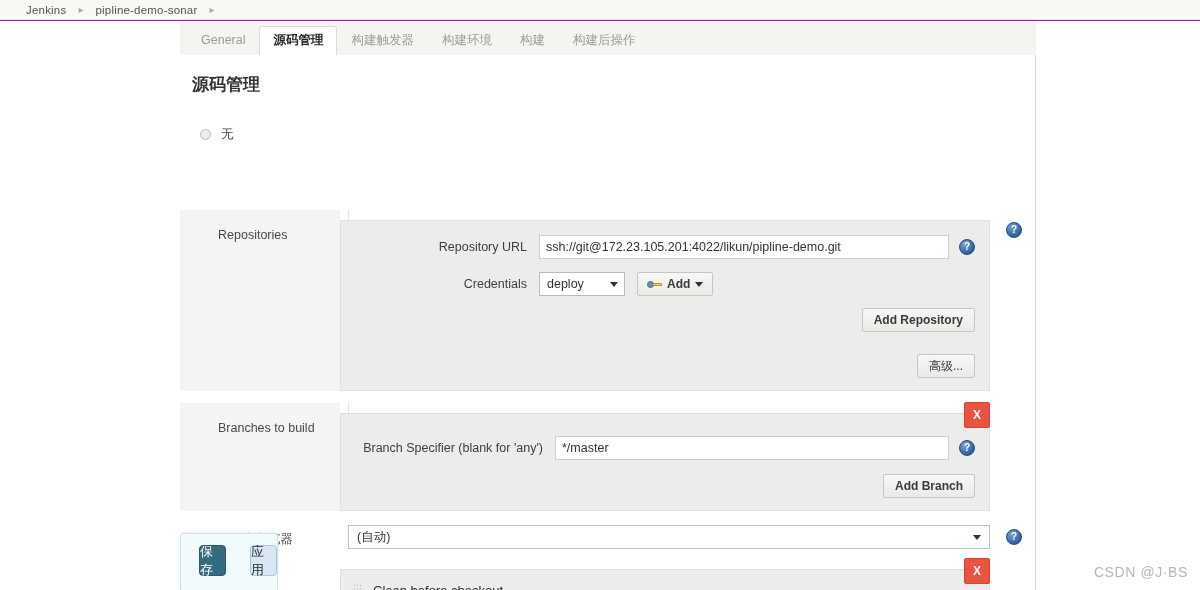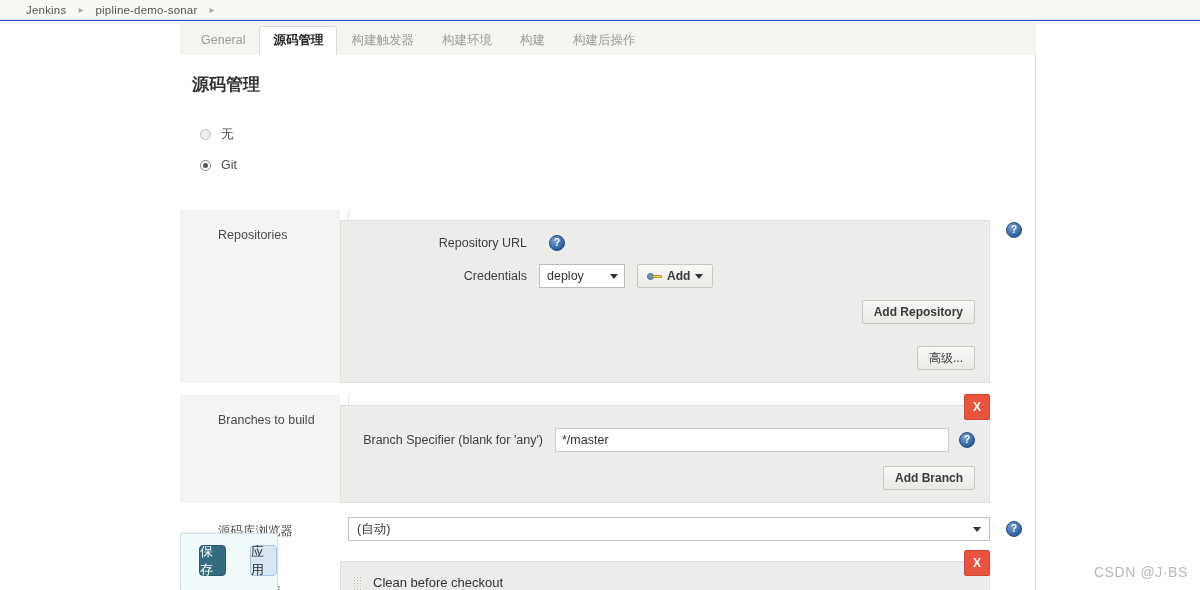--- a/index.html
+++ b/index.html
@@ -3,21 +3,21 @@
 <meta charset="utf-8">
 <style>
   * { box-sizing: border-box; }
   html, body {
     margin: 0; padding: 0;
     width: 1200px; height: 590px;
     background: #ffffff;
     font-family: "Liberation Sans", "DejaVu Sans", sans-serif;
     overflow: hidden;
   }
-  #root { position: relative; width: 1200px; height: 590px; background: #1d4ed8; }
+  #root { position: relative; width: 1200px; height: 590px; background: #a21caf; }
 
   
   .breadcrumb-bar {
     position: absolute; left: 0; top: 0; width: 1200px; height: 20px;
     background: #f8f8f5;
     border-bottom: 1px solid #e3e3dd;
     display: flex; align-items: center;
     padding-left: 26px;
   }
   .crumb {
@@ -289,36 +289,33 @@
   </div>
 
   <div class="config-panel">
 
     <div class="section-title">源码管理</div>
 
     <div class="radio-row r1">
       <span class="radio"></span>
       <span class="radio-label">无</span>
     </div>
-    <div class="radio-row r2">
-      <span class="radio checked"></span>
-      <span class="radio-label">Git</span>
-    </div>
 
     <div class="git-block">
 
       <div class="form-row">
         <div class="row-label">Repositories</div>
         <div class="row-body">
           <div class="gutter-left"></div>
           <div class="help help-abs" style="right:14px; top:12px;">?</div>
           <div class="inner-panel" style="padding:14px 0 12px 0; min-height:152px;">
 
             <div class="field-row" style="margin-bottom:13px;">
               <div class="field-label">Repository URL</div>
+              <input class="text-input" value="ssh://git@172.23.105.201:4022/likun/pipline-demo.git" style="">
               <div class="help" style="margin-left:10px;">?</div>
             </div>
 
             <div class="field-row">
               <div class="field-label">Credentials</div>
               <div class="select">
                 <span>deploy</span>
                 <span class="caret"></span>
               </div>
               <div class="btn key-add" style="margin-left:12px;">

